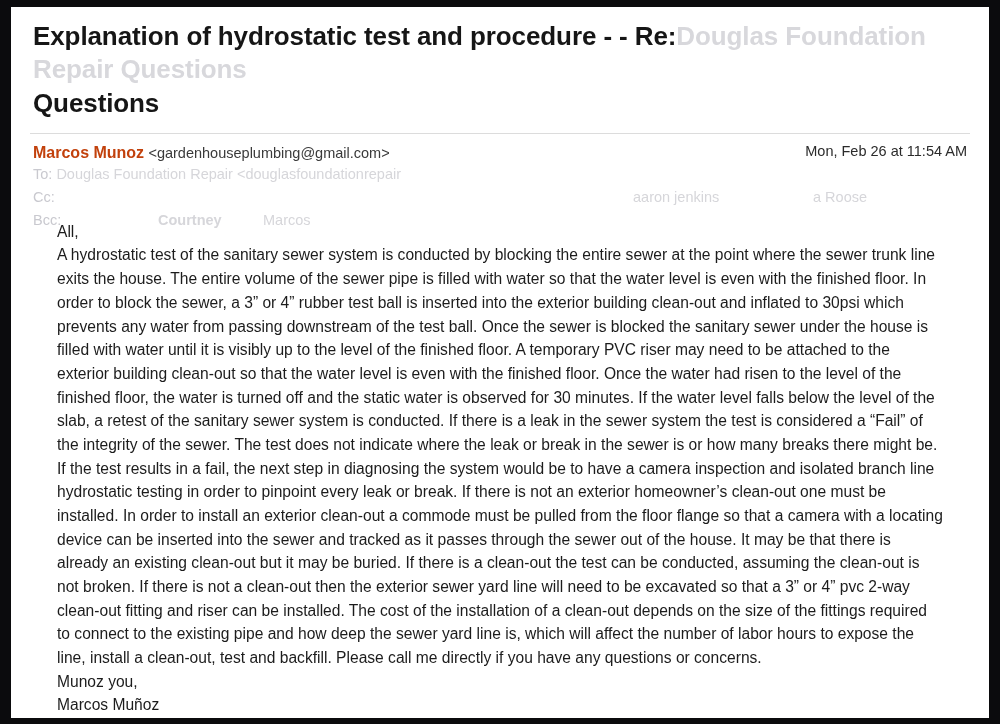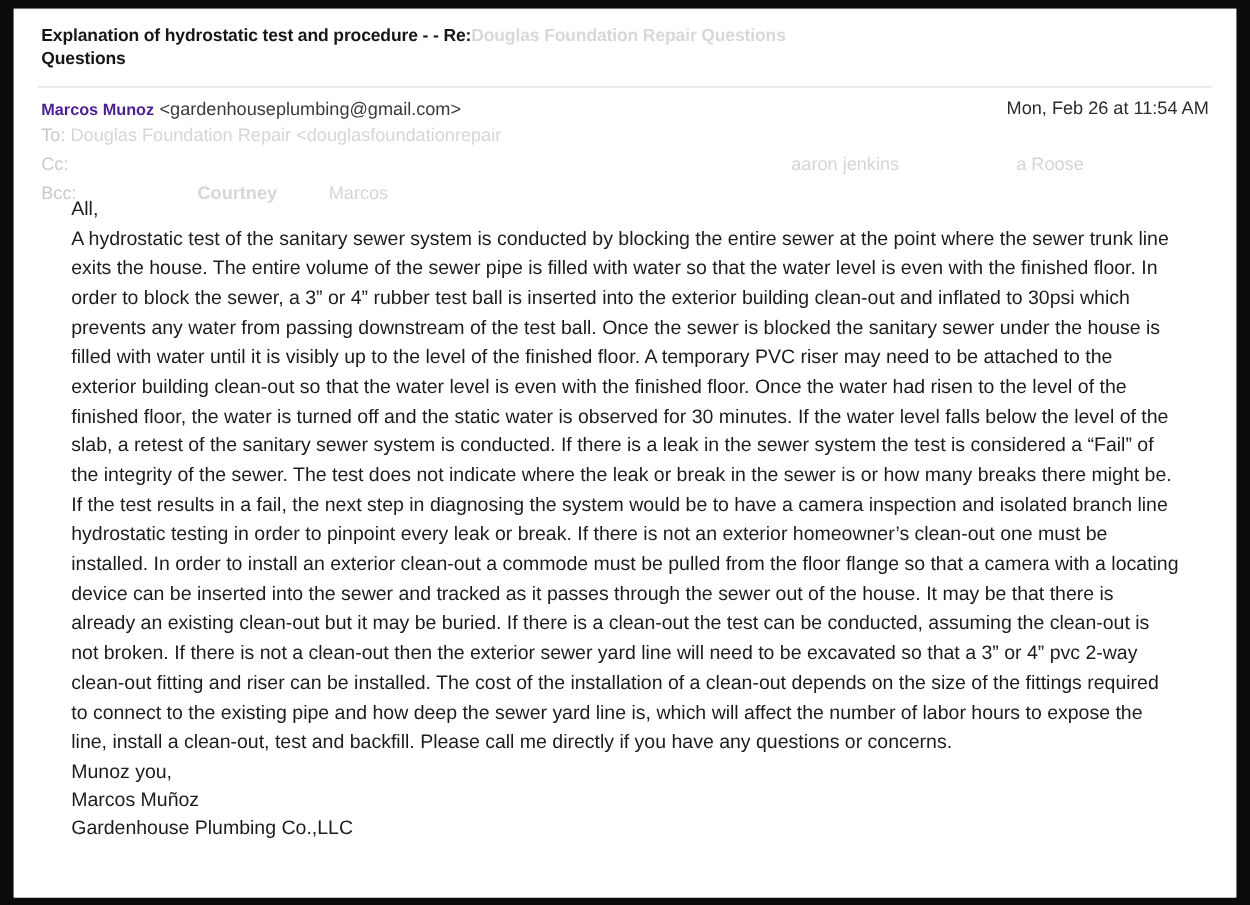--- a/index.html
+++ b/index.html
@@ -48,21 +48,21 @@
     position: absolute;
     left: 11px;
     top: 7px;
     right: 11px;
     bottom: 6px;
     background: #ffffff;
     overflow: hidden;
   }
 
   .subject {
-    font-size: 14px;
+    font-size: 26px;
     font-weight: bold;
     line-height: 1.28;
     letter-spacing: -0.1px;
     padding: 13px 22px 0 22px;
     color: #161616;
     position: relative;
   }
   .subject .ghost {
     color: #d8d8dc;
     font-weight: bold;
@@ -80,22 +80,22 @@
     height: 76px;
     box-sizing: border-box;
   }
   .sender-line {
     font-size: 15.5px;
     line-height: 1.2;
     white-space: nowrap;
   }
   .sender-name {
     font-weight: bold;
-    color: #4c1d95;
-    font-size: 13px;
+    color: #c2410c;
+    font-size: 16px;
   }
   .sender-email {
     color: #3a3a3a;
     font-size: 14.5px;
   }
   .date {
     position: absolute;
     right: 22px;
     top: 9px;
     font-size: 14.5px;

